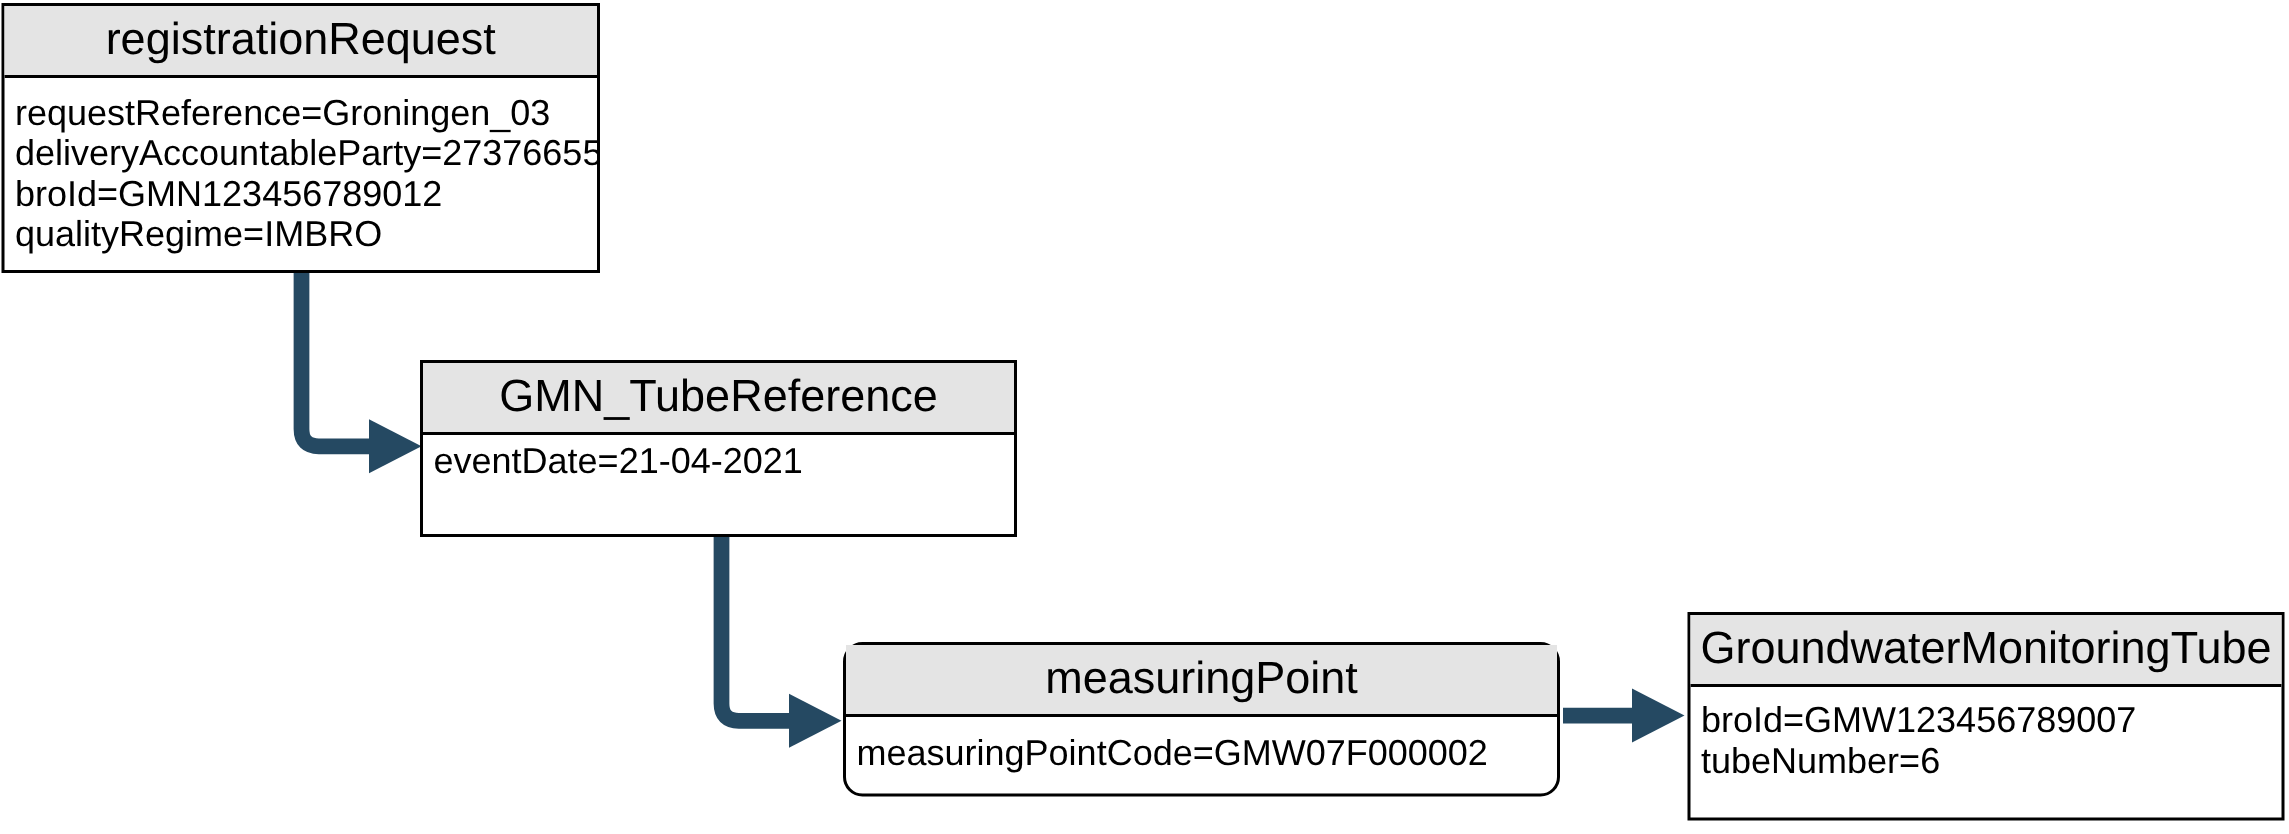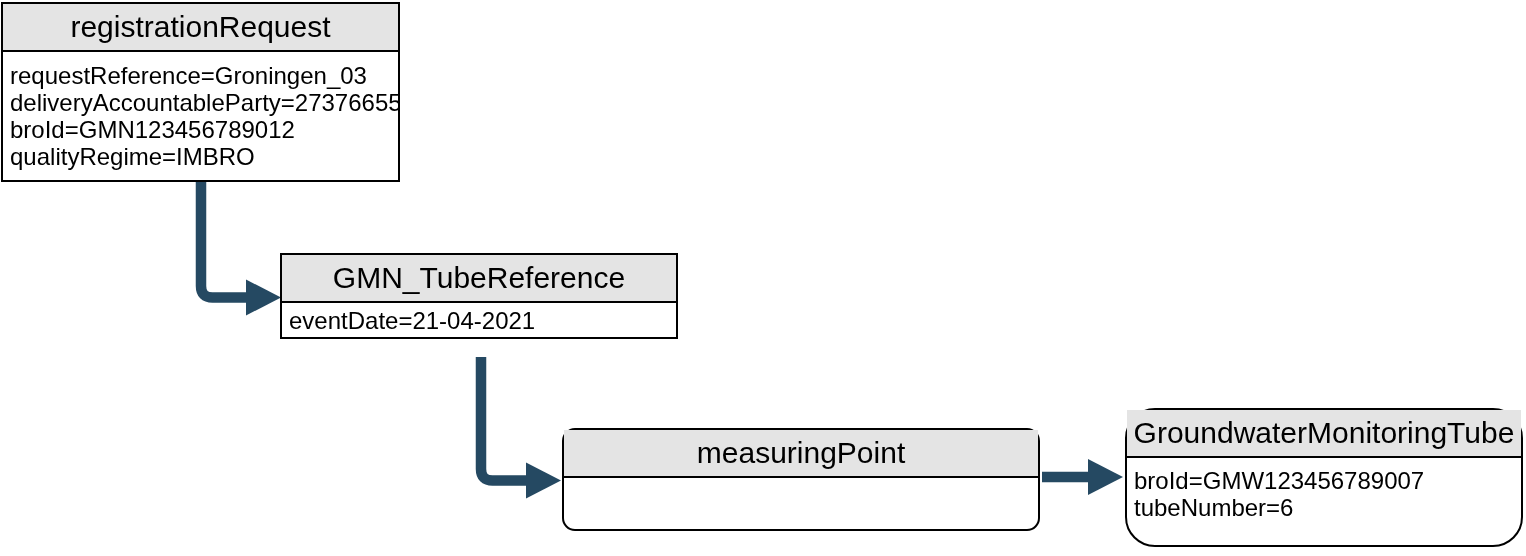--- a/index.html
+++ b/index.html
@@ -39,25 +39,25 @@
     padding: 10px 6px 0 7px;
     font-size: 24px;
     line-height: 27px;
     overflow: hidden;
   }
   .attr {
     white-space: nowrap;
   }
   
   #node-registration-request { left: 1px;    top: 2px;   width: 399px; height: 180px; }
-  #node-gmn-tube-reference   { left: 280px;  top: 240px; width: 398px; height: 86px; margin-top: 13px; }
+  #node-gmn-tube-reference   { left: 280px;  top: 240px; width: 398px; height: 118px; }
   #node-gmn-tube-reference .node-body { padding-top: 4px; }
   #node-measuring-point      { left: 562px;  top: 428px; width: 478px; height: 103px; border-radius: 13px; }
   #node-measuring-point .node-body { padding-top: 11px; }
-  #node-groundwater-monitoring-tube { left: 1125px; top: 408px; width: 398px; height: 139px; border-radius: 30px; }
+  #node-groundwater-monitoring-tube { left: 1125px; top: 408px; width: 398px; height: 139px; }
   #node-groundwater-monitoring-tube .node-body { padding-top: 9px; }
 
   .edges-overlay {
     position: absolute;
     left: 0; top: 0;
     width: 1526px;
     height: 556px;
   }
   .edge-path {
     fill: none;
@@ -101,20 +101,23 @@
 
   <div class="node" id="node-gmn-tube-reference">
     <div class="node-header">GMN_TubeReference</div>
     <div class="node-body">
       <div class="attr">eventDate=21-04-2021</div>
     </div>
   </div>
 
   <div class="node" id="node-measuring-point">
     <div class="node-header">measuringPoint</div>
+    <div class="node-body">
+      <div class="attr">measuringPointCode=GMW07F000002</div>
+    </div>
   </div>
 
   <div class="node" id="node-groundwater-monitoring-tube">
     <div class="node-header">GroundwaterMonitoringTube</div>
     <div class="node-body">
       <div class="attr">broId=GMW123456789007</div>
       <div class="attr">tubeNumber=6</div>
     </div>
   </div>
 

